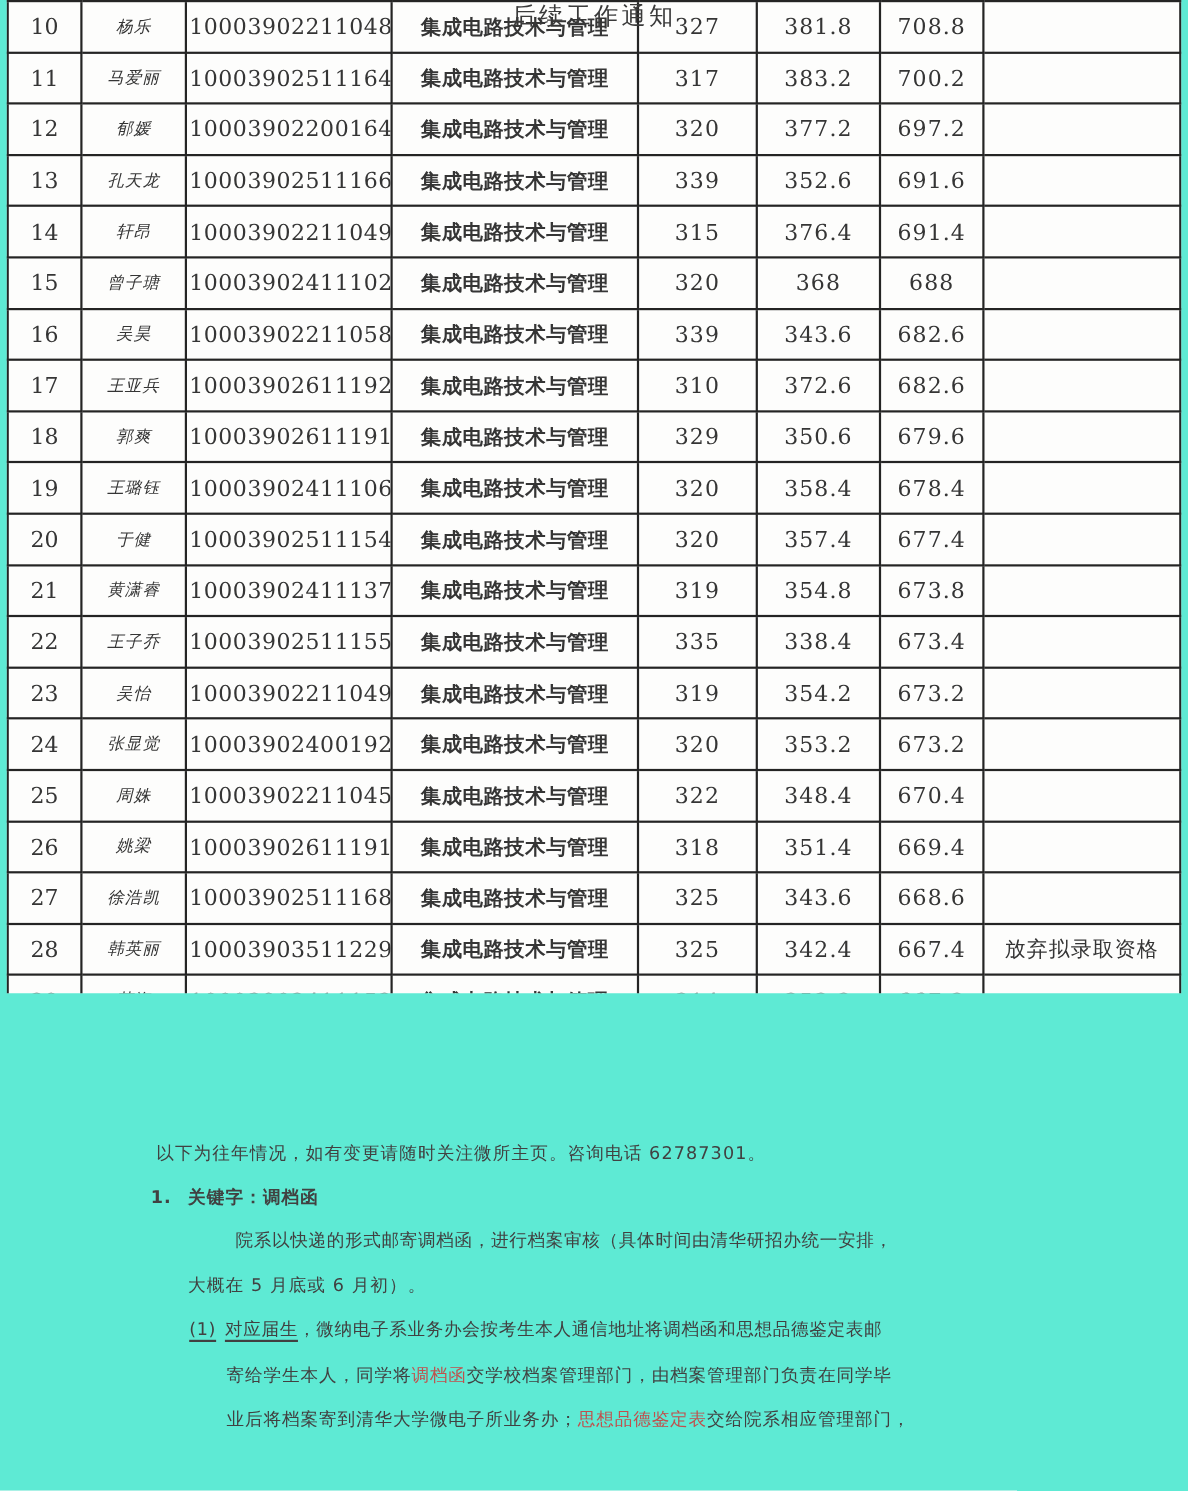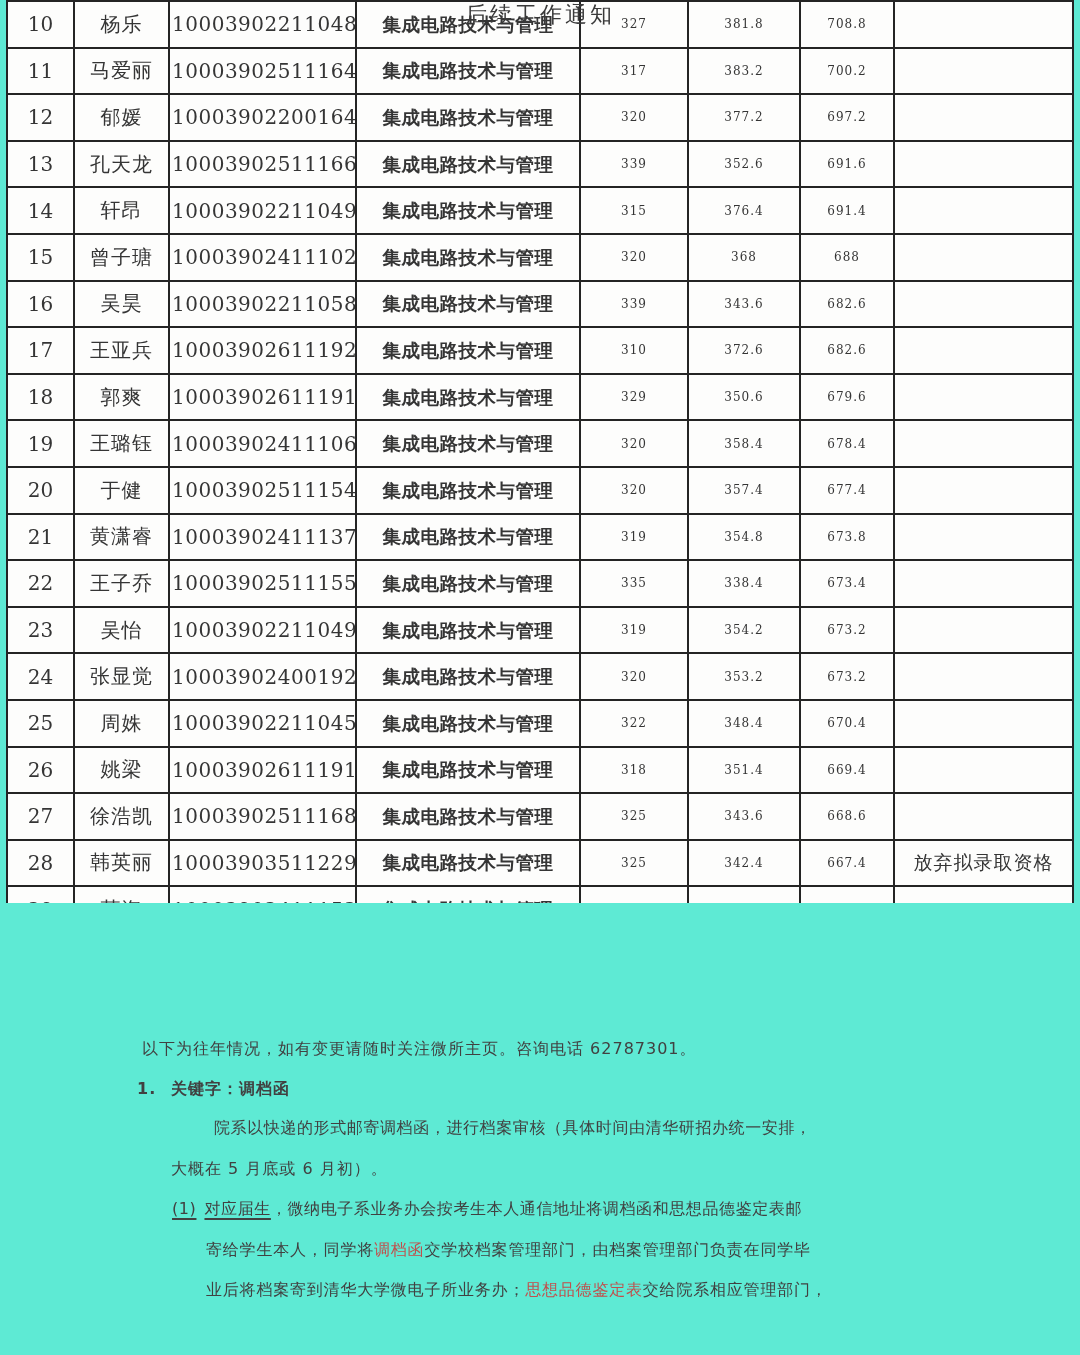--- a/index.html
+++ b/index.html
@@ -27,27 +27,27 @@
   table.roster td{
     border:2px solid #242424;
     height:44.6px;
     text-align:center;vertical-align:middle;
     overflow:hidden;white-space:nowrap;
     color:#353535;
     padding:0 2px;
   }
   tr.stub td{height:39px;}
   td.c-idx{font-size:20px;}
-  td.c-name{font-size:20px;letter-spacing:1px;}
+  td.c-name{font-size:15px;letter-spacing:1px;font-style:italic;}
   td.c-id{font-size:20px;letter-spacing:0.5px;}
   td.c-major{
     font-family:Liberation Serif, serif;
     font-size:18.5px;font-weight:600;color:#383838;letter-spacing:0.5px;
   }
-  td.c-num{font-size:12px;letter-spacing:1px;margin-left:12px;}
+  td.c-num{font-size:20px;letter-spacing:1px;margin-left:12px;}
   td.c-remark{font-size:19px;letter-spacing:1px;margin-top:41px;}
 
   
   .tline{
     position:absolute;
     font-size:16px;letter-spacing:1px;
     white-space:nowrap;color:#414141;
   }
   .notice-title{
     position:absolute;left:0;right:0;top:995;

